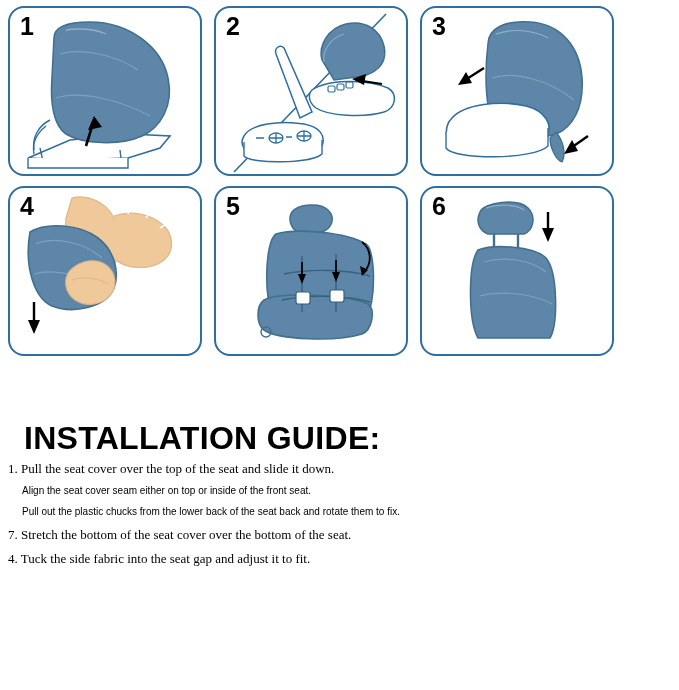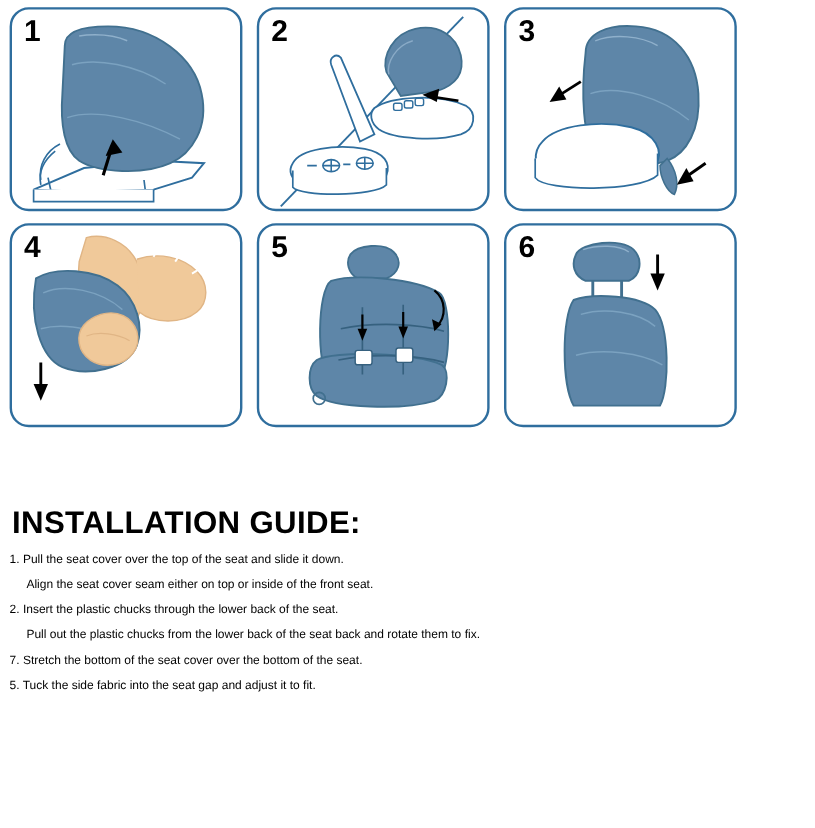--- a/index.html
+++ b/index.html
@@ -51,38 +51,39 @@
     line-height: 1;
     z-index: 5;
   }
   .panel svg {
     position: absolute;
     top: 0;
     left: 0;
   }
   .guide-title {
     position: absolute;
-    left: 10px;
+    left: 24px;
     top: 420px;
-    font-size: 26px;
+    font-size: 32px;
     font-weight: bold;
     letter-spacing: 0.3px;
     font-family: "Liberation Sans", sans-serif;
   }
   .steps {
     position: absolute;
     left: 8px;
     top: 462px;
     width: 660px;
   }
   .step-line {
-    font-size: 10px;
+    font-size: 13px;
     line-height: 1.0;
     margin-bottom: 11px;
     white-space: nowrap;
+    font-family: Liberation Serif, serif;
   }
   .step-sub {
     font-size: 10px;
     line-height: 1.0;
     margin-bottom: 11px;
     padding-left: 14px;
     white-space: nowrap;
   }
 </style>
 </head>
@@ -238,19 +239,18 @@
       </svg>
     </div>
 
   </div>
 
   <div class="guide-title">INSTALLATION GUIDE:</div>
 
   <div class="steps">
     <div class="step-line">1. Pull the seat cover over the top of the seat and slide it down.</div>
     <div class="step-sub">Align the seat cover seam either on top or inside of the front seat.</div>
-    <div class="step-line">2. Insert the plastic chucks through the lower back of the seat.</div>
     <div class="step-sub">Pull out the plastic chucks from the lower back of the seat back and rotate them to fix.</div>
     <div class="step-line">7. Stretch the bottom of the seat cover over the bottom of the seat.</div>
-    <div class="step-line">5. Tuck the side fabric into the seat gap and adjust it to fit.</div>
+    <div class="step-line">4. Tuck the side fabric into the seat gap and adjust it to fit.</div>
   </div>
 
 </div>
 
 </body></html>

